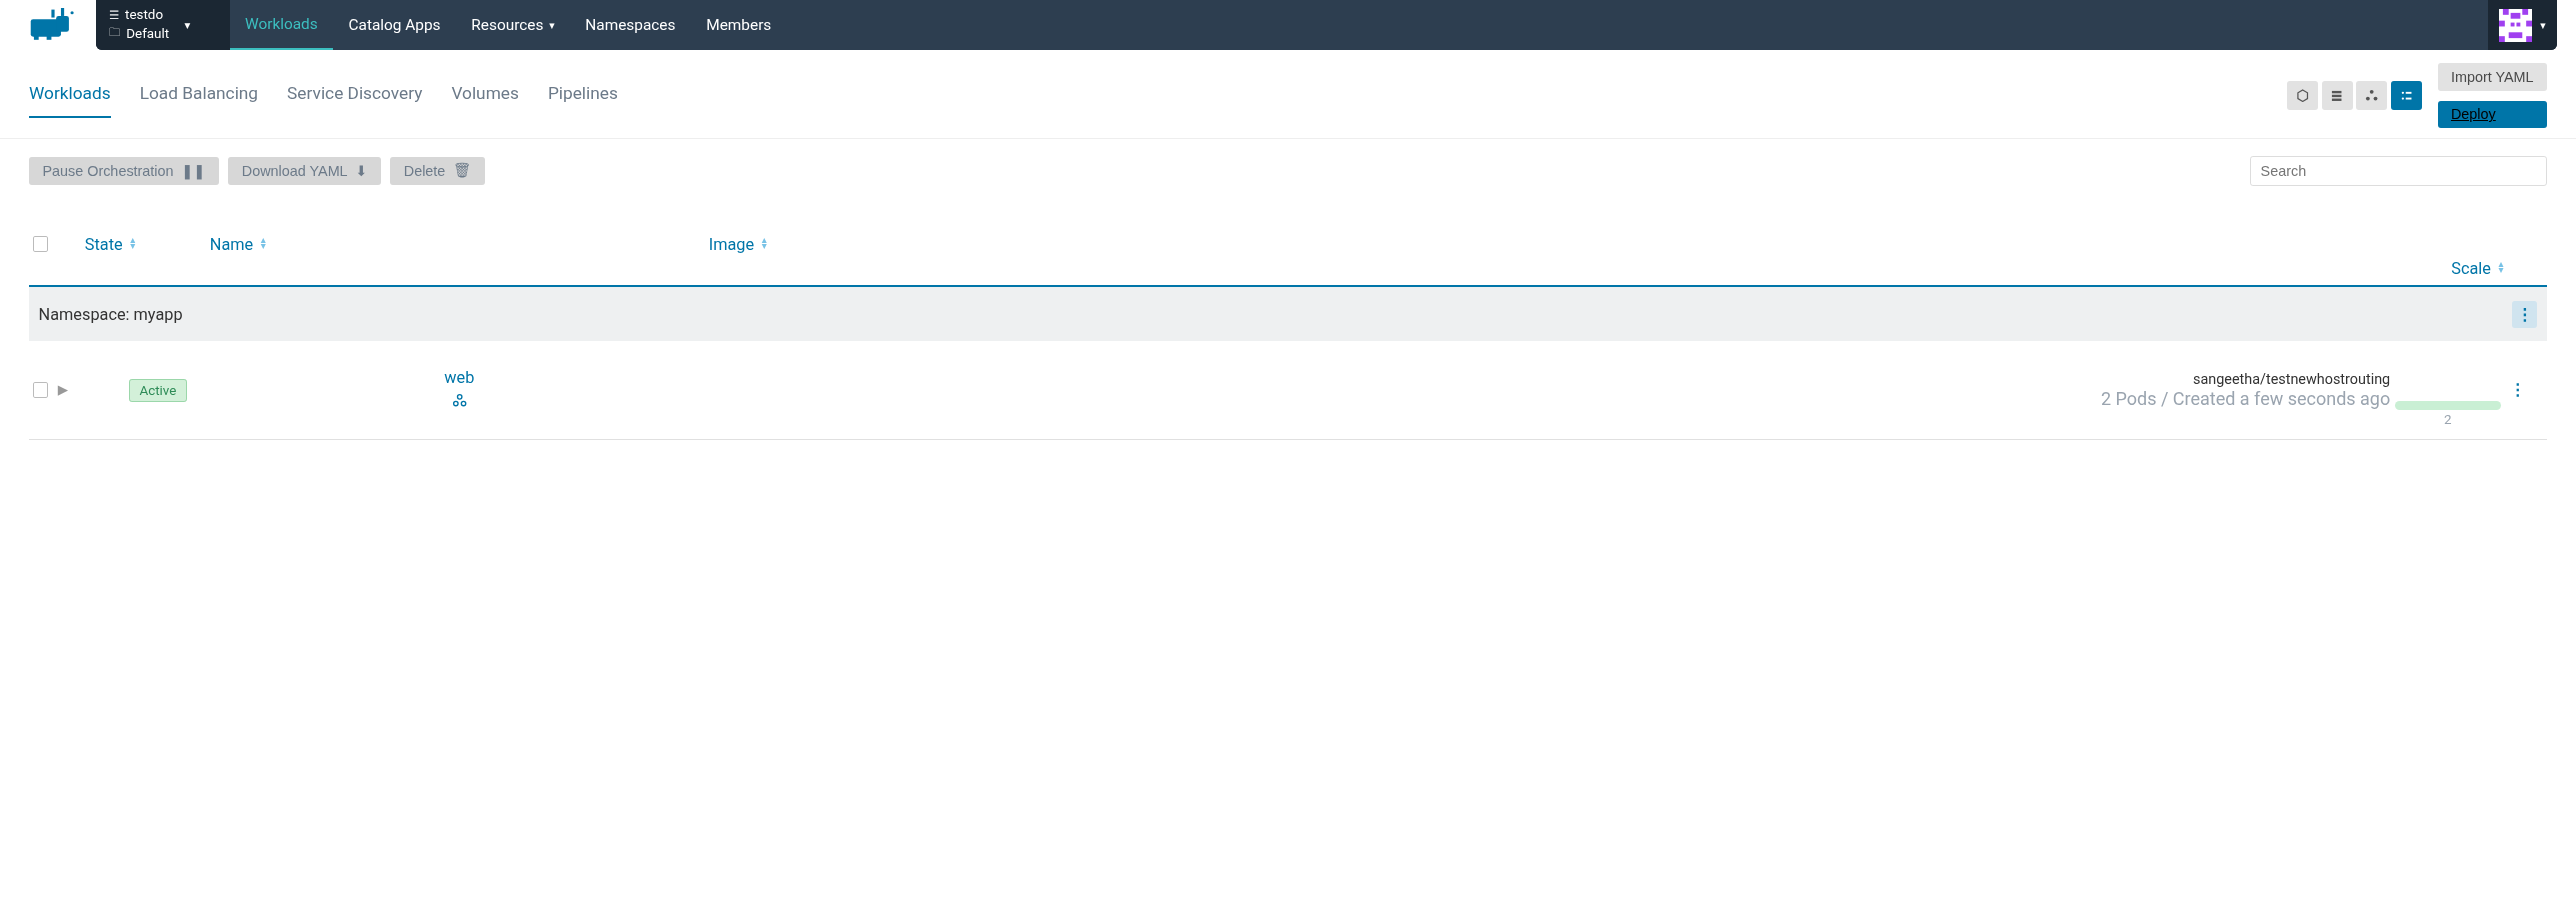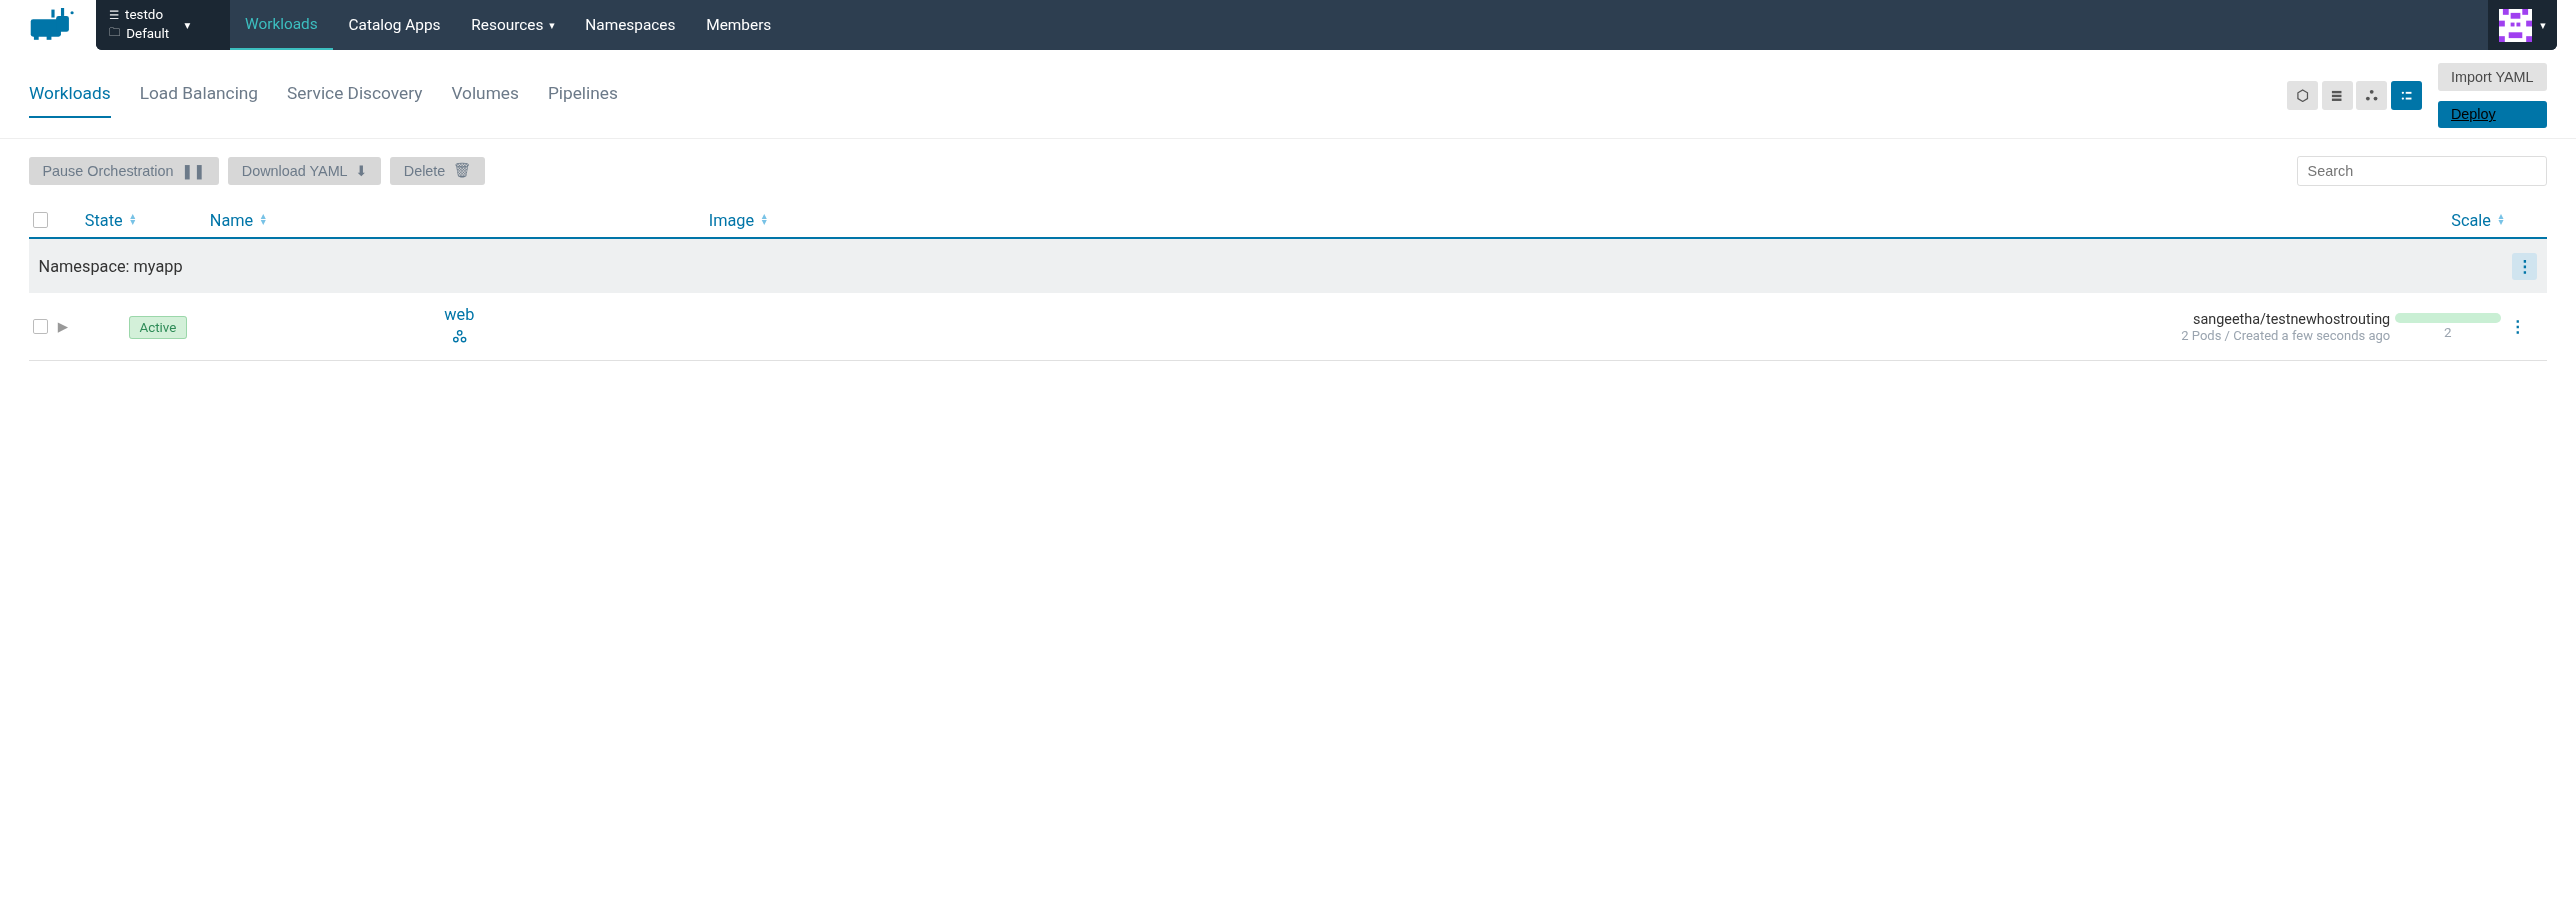--- a/index.html
+++ b/index.html
@@ -128,21 +128,21 @@
     gap: 9.6px;
   }
   .btn-grey {
     background: #d7d7d7; color: #6c7a89;
   }
   .tb-spacer { flex: 1; }
   .search-box {
     border: 1px solid #ddd;
     border-radius: 2.9px;
     padding: 5.8px 9.6px;
-    width: 250px;
+    width: 297px;
     font-size: 14.4px;
   }
 
   
   .table {
     margin: 0 29px;
     border-bottom: 1px solid #e0e0e0;
   }
   .thead {
     display: flex;
@@ -155,21 +155,21 @@
     font-size: 16.3px;
     display: flex;
     align-items: center;
     gap: 5.8px;
     cursor: pointer;
   }
   .col-check { width: 52px; display: flex; align-items: center; }
   .col-state { width: 125px; }
   .col-name { width: 499px; }
   .col-image { flex: 1; text-align: right; }
-  .col-scale { width: 115px; justify-content: flex-end; }
+  .col-scale { width: 115px; justify-content: flex-end; margin-top: 48px; }
   .col-menu { width: 38px; }
   .chk {
     width: 15.4px; height: 15.4px;
     border: 1.4px solid #bbb;
     border-radius: 1.9px;
     display: inline-block;
   }
   .sort-ind { display: inline-flex; flex-direction: column; line-height: 5.8px; font-size: 8.6px; }
   .sort-ind span { color: #78c2e6; }
 
@@ -208,21 +208,21 @@
     font-size: 13.4px;
     margin-left: 44px;
   }
   .wl-name {
     color: #0075a8;
     font-size: 16.3px;
     display: flex; align-items: center; gap: 5.8px; flex-direction: column;
   }
   .wl-icon { color: #0075a8; font-size: 15.4px; }
   .img-main { color: #333; font-size: 14.4px; }
-  .img-sub { color: #9aa4af; font-size: 13px; }
+  .img-sub { color: #9aa4af; font-size: 18px; }
   .scale-bar {
     width: 106px; height: 9.6px;
     background: #c9efd4;
     border-radius: 5.8px;
   }
   .scale-val { color:#9aa4af; font-size: 13.4px; text-align:center; margin-top:1.9px;}
   .row-kebab {
     width: 25px; height: 27px;
     display: flex; align-items: center; justify-content: center;
     color: #0075a8;

